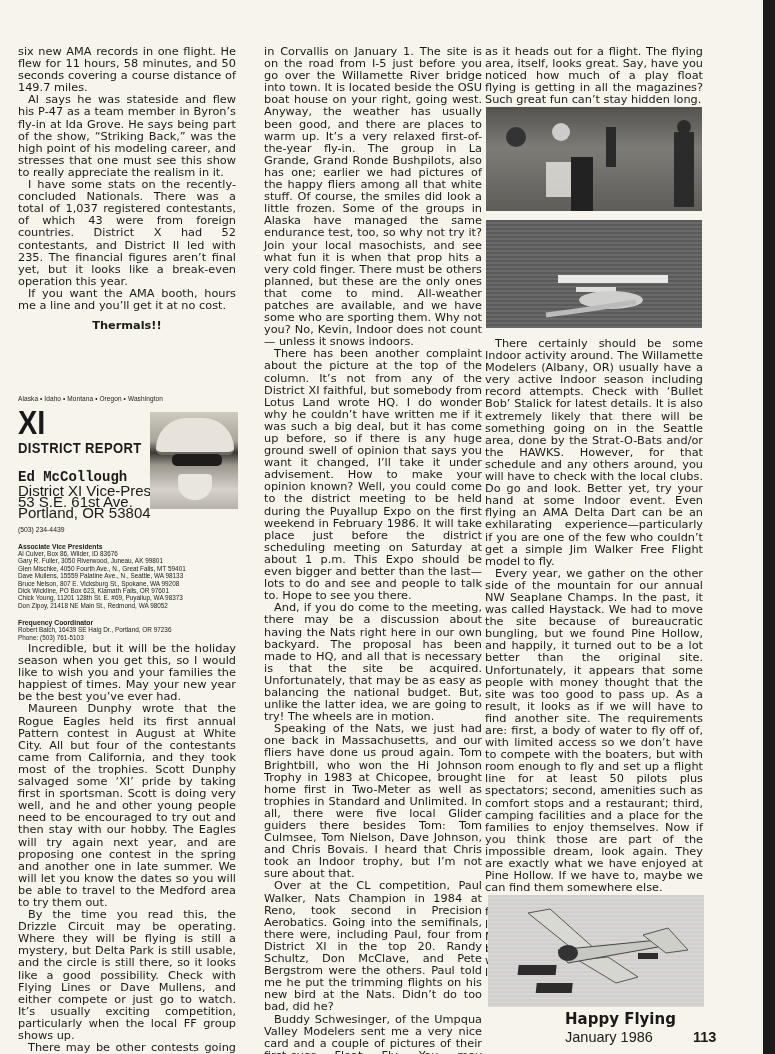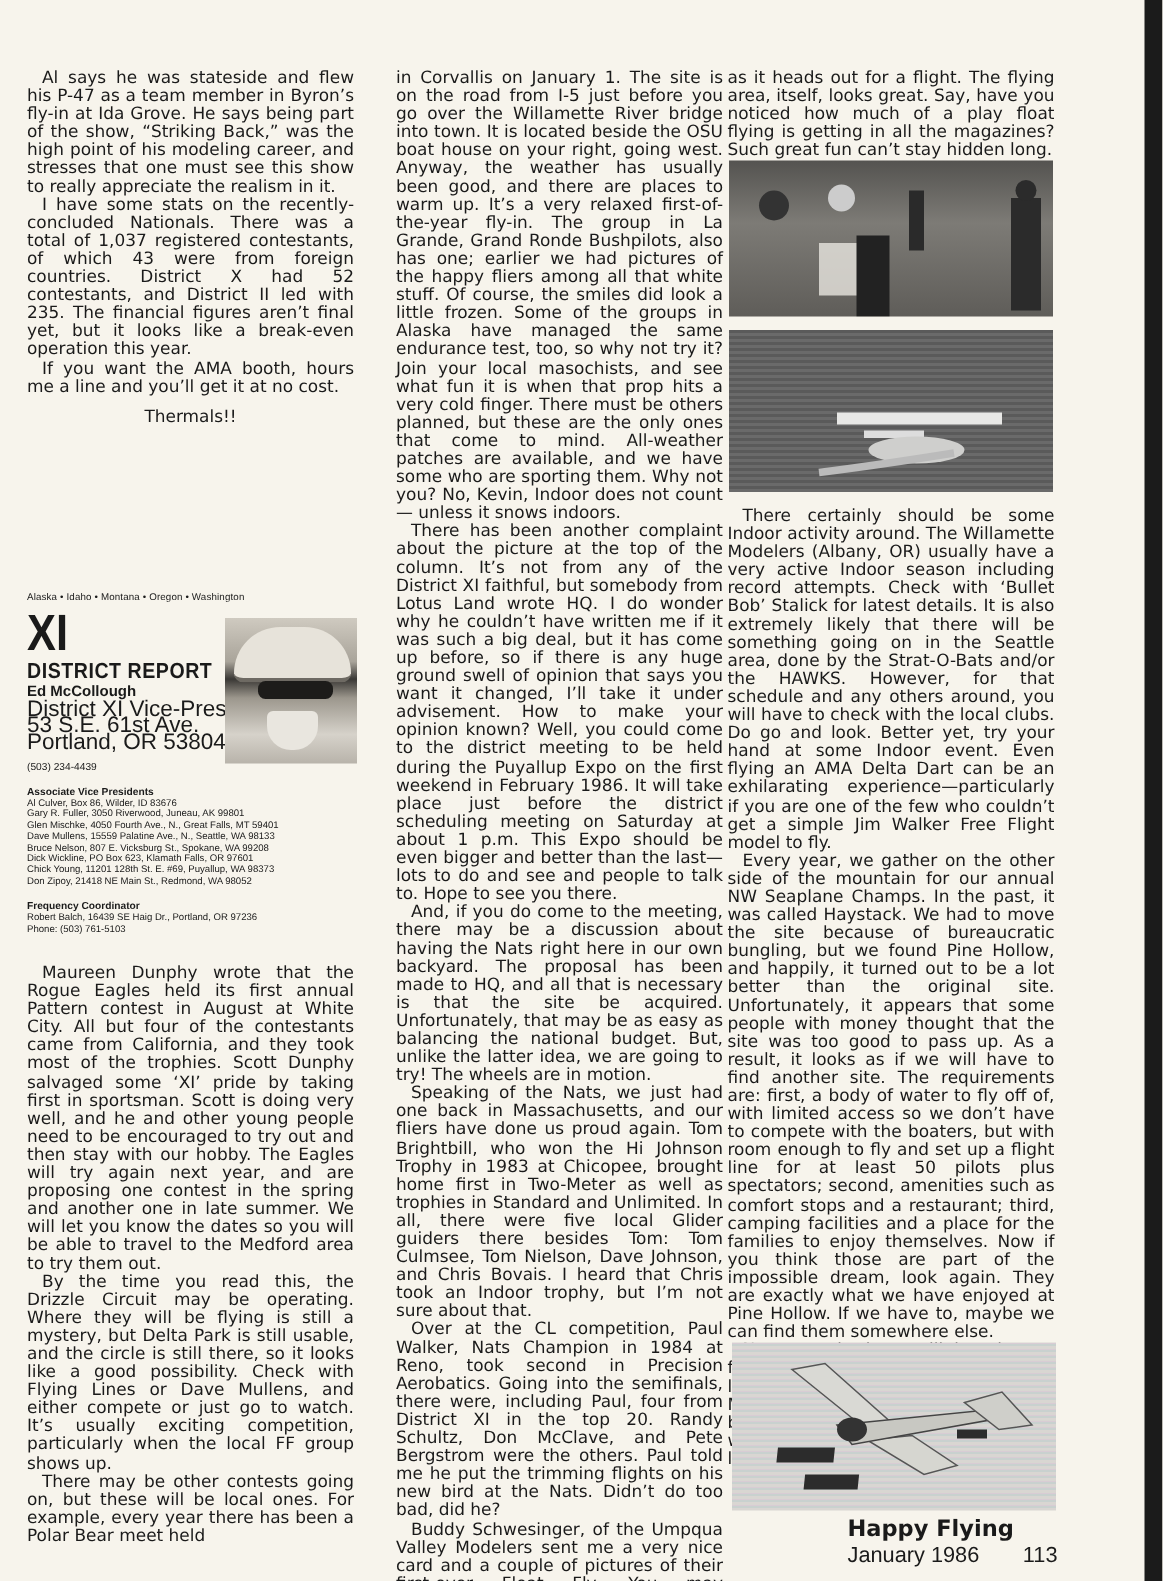--- a/index.html
+++ b/index.html
@@ -4,48 +4,49 @@
 <style>
   html,body{margin:0;padding:0;}
   body{width:775px;height:1054px;background:#f7f4ec;position:relative;overflow:hidden;font-family:"DejaVu Sans",sans-serif;color:#1a1a1a;}
   .rightedge{position:absolute;left:763px;top:0;width:12px;height:1054px;background:#1b1b1b;}
   .col{position:absolute;font-size:11.3px;line-height:12.1px;text-align:justify;}
   .col p{margin:0;text-indent:10px;}
   .col p.first{text-indent:0;}
   #col1{left:18px;top:46px;width:218px;}
   #col2{left:264px;top:46px;width:218px;}
   #col3{left:485px;top:46px;width:218px;}
-  .thermals{text-align:center;font-weight:normal;margin-top:8px !important;text-indent:0 !important;}
+  .thermals{text-align:center;font-weight:bold;margin-top:8px !important;text-indent:0 !important;}
   .sidebar{position:absolute;left:18px;top:395px;width:230px;font-family:"Liberation Sans",sans-serif;}
   .states{font-size:6.5px;letter-spacing:0.1px;}
   .xi{font-size:34px;font-weight:bold;line-height:32px;margin-top:4px;font-family:"Liberation Sans",sans-serif;transform:scaleX(0.85);transform-origin:left;}
   .dr{font-size:14.5px;font-weight:bold;margin-top:2px;letter-spacing:0.4px;transform:scaleX(0.9);transform-origin:left;white-space:nowrap;}
-  .vpname{font-size:10px;font-weight:bold;}
+  .vpname{font-size:14px;font-weight:bold;margin-top:13px;font-family:Liberation Mono, monospace;}
   .vpline{font-size:15px;line-height:11px;}
   .phone{font-size:6.8px;margin-top:8px;}
   .assoc-h{font-size:6.8px;font-weight:bold;margin-top:10px;}
   .assoc-l{font-size:6.4px;line-height:7.4px;white-space:nowrap;}
   .portrait{position:absolute;left:150px;top:412px;width:88px;height:97px;background:linear-gradient(180deg,#cfcac0 0%,#a9a49a 30%,#3a3835 42%,#9c978d 55%,#d6d2ca 80%,#b8b3aa 100%);}
   .portrait .hat{position:absolute;left:6px;top:6px;width:78px;height:34px;border-radius:40px 40px 8px 8px;background:#e7e3da;border-bottom:3px solid #6e6a63;}
   .portrait .glasses{position:absolute;left:22px;top:42px;width:50px;height:12px;background:#1d1c1a;border-radius:5px;}
   .portrait .beard{position:absolute;left:28px;top:62px;width:34px;height:26px;background:#e9e6df;border-radius:4px 4px 16px 16px;}
   .photo{position:absolute;overflow:hidden;}
   #photo1{left:486px;top:107px;width:216px;height:104px;background:linear-gradient(180deg,#545350 0%,#7d7b76 40%,#5f5d59 100%);}
   #photo2{left:486px;top:220px;width:216px;height:108px;background:repeating-linear-gradient(0deg,#6a6a6a 0 2px,#5a5a5a 2px 4px);}
   #photo3{left:488px;top:895px;width:216px;height:112px;background:repeating-linear-gradient(0deg,#d9d6d2 0 2px,#c9d1cf 2px 3px,#d8ccd4 3px 4px);}
   .caption{position:absolute;left:565px;top:1010px;font-size:15px;font-weight:bold;}
   .footer{position:absolute;left:565px;top:1029px;font-family:"Liberation Sans",sans-serif;font-size:14.5px;}
-  .footer .pg{font-weight:normal;margin-left:29px;}
+  .footer .pg{font-weight:bold;margin-left:40px;}
 </style>
 </head>
 <body>
 
 <div class="rightedge"></div>
 
 <div class="col" id="col1">
+  <p class="first">six new AMA records in one flight. He flew for 11 hours, 58 minutes, and 50 seconds covering a course distance of 149.7 miles.</p>
   <p>Al says he was stateside and flew his P-47 as a team member in Byron’s fly-in at Ida Grove. He says being part of the show, “Striking Back,” was the high point of his modeling career, and stresses that one must see this show to really appreciate the realism in it.</p>
   <p>I have some stats on the recently-concluded Nationals. There was a total of 1,037 registered contestants, of which 43 were from foreign countries. District X had 52 contestants, and District II led with 235. The financial figures aren’t final yet, but it looks like a break-even operation this year.</p>
   <p>If you want the AMA booth, hours me a line and you’ll get it at no cost.</p>
   <p class="thermals">Thermals!!</p>
 </div>
 
 <div class="sidebar">
   <div class="states">Alaska • Idaho • Montana • Oregon • Washington</div>
   <div class="xi">XI</div>
   <div class="dr">DISTRICT REPORT</div>
@@ -68,20 +69,21 @@
   <div class="assoc-l">Phone: (503) 761-5103</div>
 </div>
 
 <div class="portrait">
   <div class="hat"></div>
   <div class="glasses"></div>
   <div class="beard"></div>
 </div>
 
 <div class="col" id="col1b" style="left:18px;top:643px;width:218px;">
+  <p>Incredible, but it will be the holiday season when you get this, so I would like to wish you and your families the happiest of times. May your new year be the best you’ve ever had.</p>
   <p>Maureen Dunphy wrote that the Rogue Eagles held its first annual Pattern contest in August at White City. All but four of the contestants came from California, and they took most of the trophies. Scott Dunphy salvaged some ‘XI’ pride by taking first in sportsman. Scott is doing very well, and he and other young people need to be encouraged to try out and then stay with our hobby. The Eagles will try again next year, and are proposing one contest in the spring and another one in late summer. We will let you know the dates so you will be able to travel to the Medford area to try them out.</p>
   <p>By the time you read this, the Drizzle Circuit may be operating. Where they will be flying is still a mystery, but Delta Park is still usable, and the circle is still there, so it looks like a good possibility. Check with Flying Lines or Dave Mullens, and either compete or just go to watch. It’s usually exciting competition, particularly when the local FF group shows up.</p>
   <p>There may be other contests going on, but these will be local ones. For example, every year there has been a Polar Bear meet held</p>
 </div>
 
 <div class="col" id="col2">
   <p class="first">in Corvallis on January 1. The site is on the road from I-5 just before you go over the Willamette River bridge into town. It is located beside the OSU boat house on your right, going west. Anyway, the weather has usually been good, and there are places to warm up. It’s a very relaxed first-of-the-year fly-in. The group in La Grande, Grand Ronde Bushpilots, also has one; earlier we had pictures of the happy fliers among all that white stuff. Of course, the smiles did look a little frozen. Some of the groups in Alaska have managed the same endurance test, too, so why not try it? Join your local masochists, and see what fun it is when that prop hits a very cold finger. There must be others planned, but these are the only ones that come to mind. All-weather patches are available, and we have some who are sporting them. Why not you? No, Kevin, Indoor does not count— unless it snows indoors.</p>
   <p>There has been another complaint about the picture at the top of the column. It’s not from any of the District XI faithful, but somebody from Lotus Land wrote HQ. I do wonder why he couldn’t have written me if it was such a big deal, but it has come up before, so if there is any huge ground swell of opinion that says you want it changed, I’ll take it under advisement. How to make your opinion known? Well, you could come to the district meeting to be held during the Puyallup Expo on the first weekend in February 1986. It will take place just before the district scheduling meeting on Saturday at about 1 p.m. This Expo should be even bigger and better than the last—lots to do and see and people to talk to. Hope to see you there.</p>
   <p>And, if you do come to the meeting, there may be a discussion about having the Nats right here in our own backyard. The proposal has been made to HQ, and all that is necessary is that the site be acquired. Unfortunately, that may be as easy as balancing the national budget. But, unlike the latter idea, we are going to try! The wheels are in motion.</p>
   <p>Speaking of the Nats, we just had one back in Massachusetts, and our fliers have done us proud again. Tom Brightbill, who won the Hi Johnson Trophy in 1983 at Chicopee, brought home first in Two-Meter as well as trophies in Standard and Unlimited. In all, there were five local Glider guiders there besides Tom: Tom Culmsee, Tom Nielson, Dave Johnson, and Chris Bovais. I heard that Chris took an Indoor trophy, but I’m not sure about that.</p>

